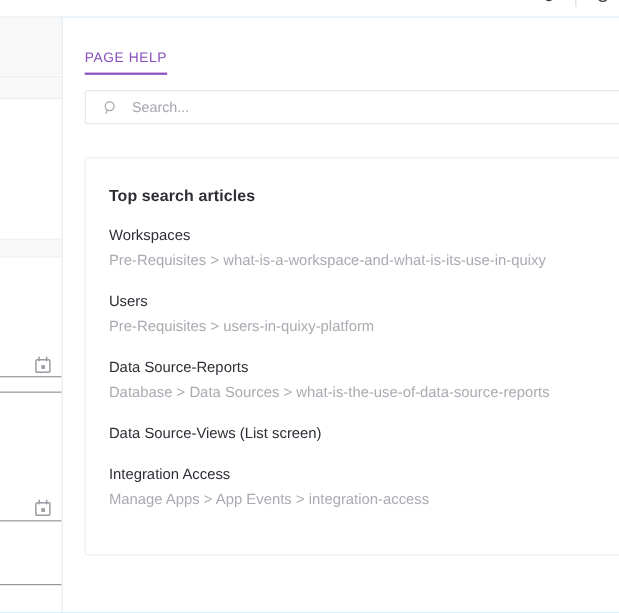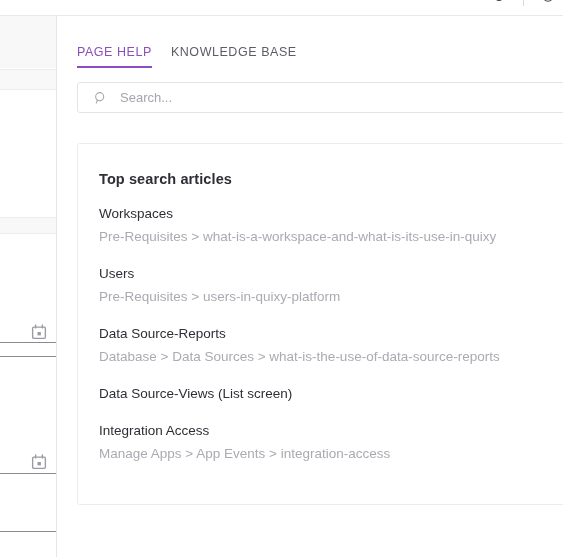--- a/index.html
+++ b/index.html
@@ -293,21 +293,20 @@
           <rect x="10" y="12" width="4.5" height="4.5" fill="currentColor" stroke="none"></rect>
         </svg>
       </div>
     </div>
   <div class="left-panel-border"></div>
 
   <div class="main">
 
     <div class="tabs">
       <div class="tab active">PAGE HELP</div>
-      <div class="tab">KNOWLEDGE BASE</div>
     </div>
 
     <div class="search-wrap">
       <span class="search-icon">
         <svg viewBox="0 0 24 24" fill="none" stroke="currentColor" stroke-width="1.7" stroke-linecap="round" stroke-linejoin="round">
           <circle cx="11.5" cy="10" r="6"></circle>
           <path d="M8.2 14.8L6.5 19.5"></path>
         </svg>
       </span>
       <input class="search-input" type="text" placeholder="Search..." style="">

